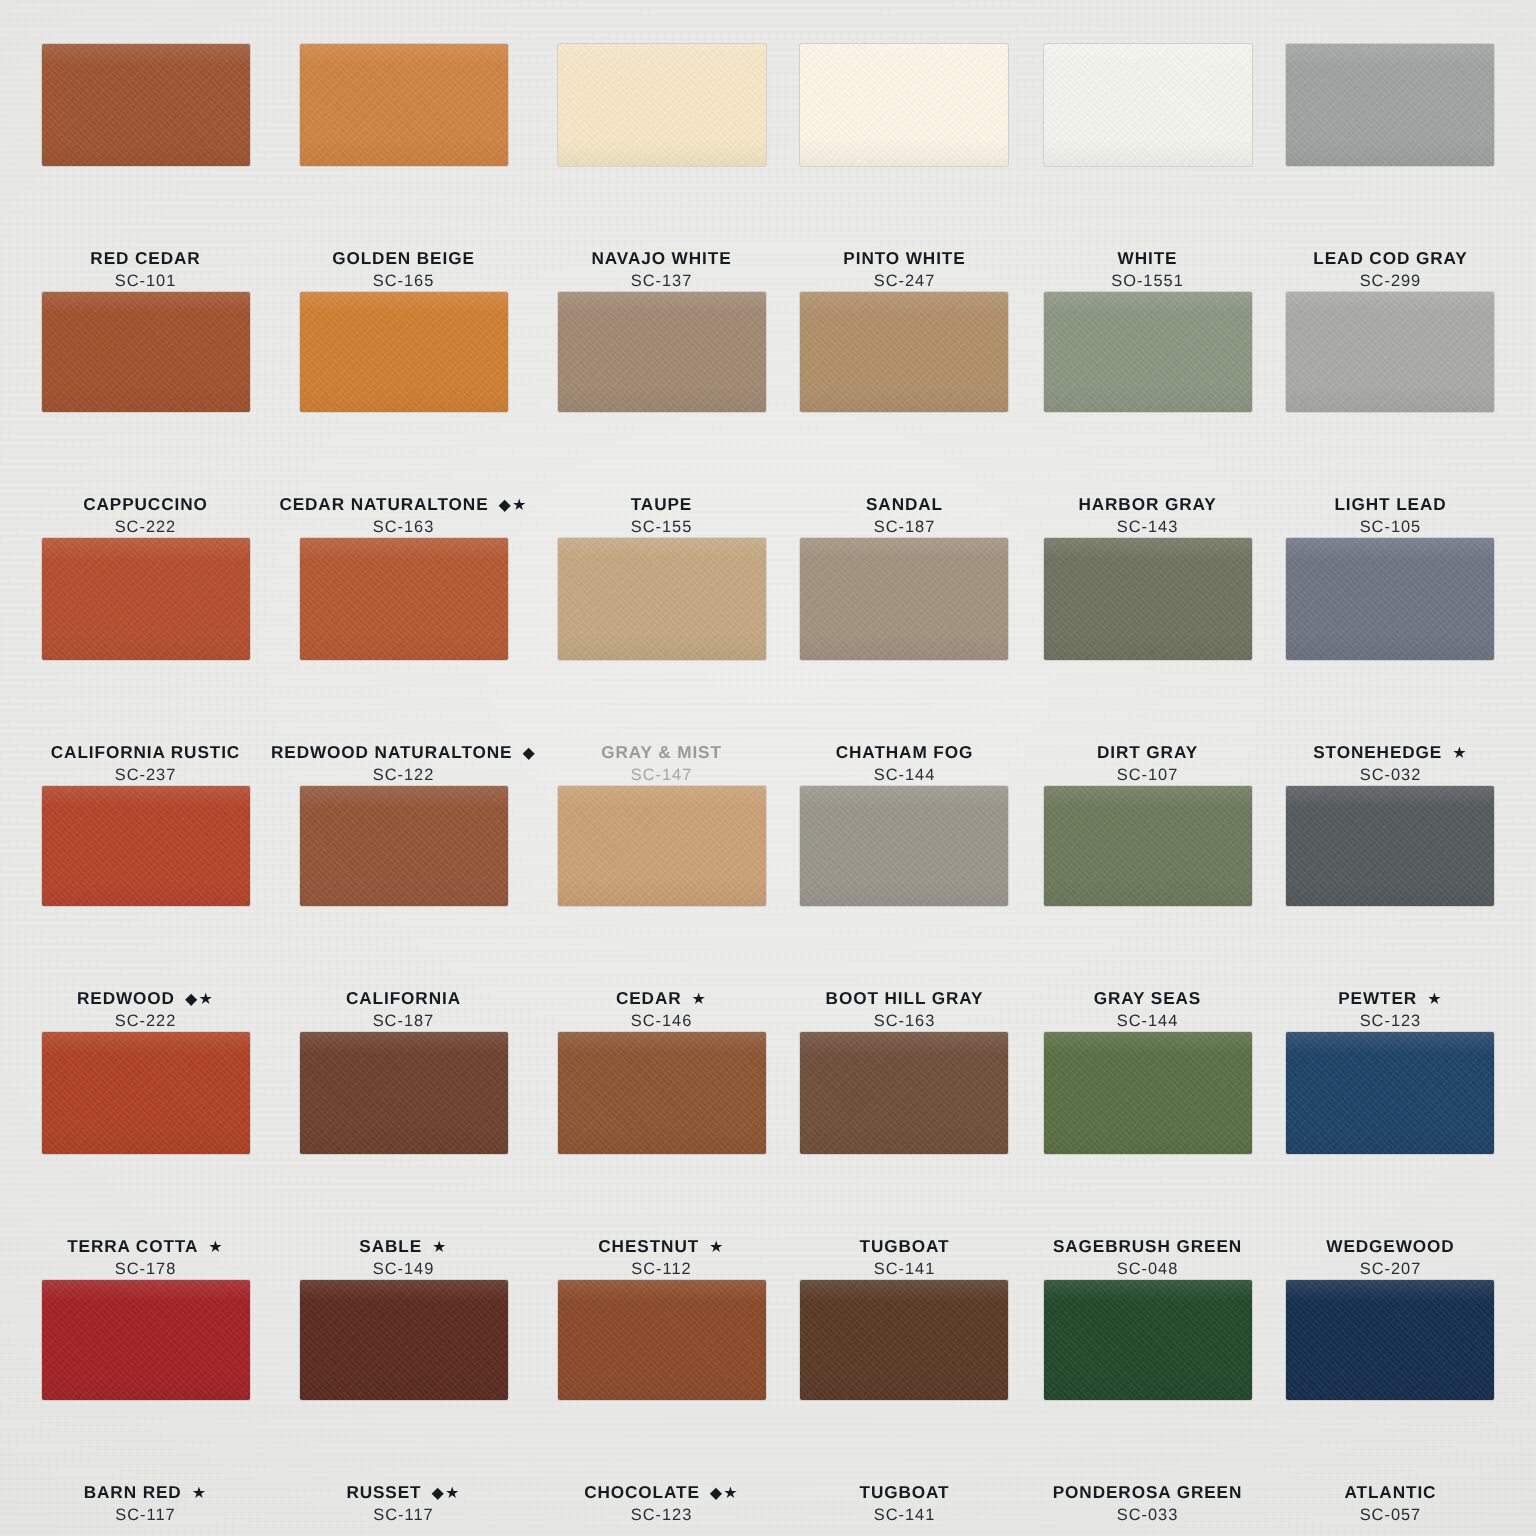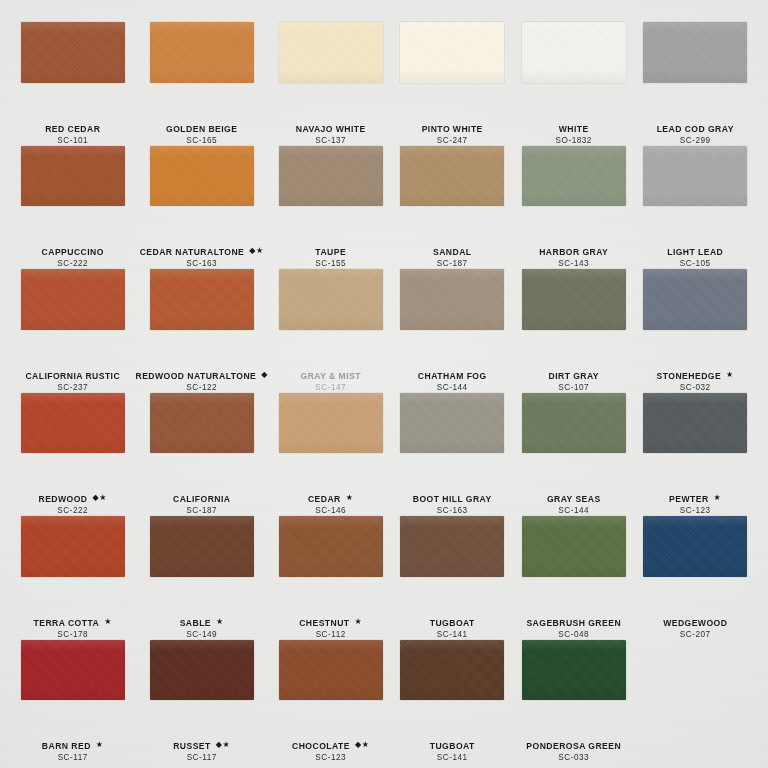--- a/index.html
+++ b/index.html
@@ -87,21 +87,21 @@
 
   .swatch-caption {
     margin-top: 9px;
     text-align: center;
     line-height: 1.18;
     user-select: none;
   }
 
   .swatch-name-row {
     display: flex;
-    align-items: flex-start;
+    align-items: flex-end;
     justify-content: center;
     gap: 5px;
     white-space: nowrap;
     margin-top: 32px;
   }
 
   .swatch-name {
     font-size: 8.6px;
     font-weight: 700;
     letter-spacing: 0.45px;
@@ -169,21 +169,21 @@
           </div>
           <div class="swatch-code">SC-247</div>
         </div>
       </div>
       <div class="swatch-cell">
         <div class="swatch-chip" title="WHITE" style="background-color: rgb(244, 244, 239);"></div>
         <div class="swatch-caption">
           <div class="swatch-name-row">
             <span class="swatch-name">WHITE</span>
           </div>
-          <div class="swatch-code">SO-1832</div>
+          <div class="swatch-code">SO-1551</div>
         </div>
       </div>
       <div class="swatch-cell">
         <div class="swatch-chip" title="CAPE COD GRAY" style="background-color: rgb(160, 163, 162);"></div>
         <div class="swatch-caption">
           <div class="swatch-name-row">
             <span class="swatch-name">LEAD COD GRAY</span>
           </div>
           <div class="swatch-code">SC-299</div>
         </div>
@@ -454,14 +454,23 @@
       </div>
       <div class="swatch-cell">
         <div class="swatch-chip" title="PONDEROSA GREEN" style="background-color: rgb(35, 73, 42);"></div>
         <div class="swatch-caption">
           <div class="swatch-name-row">
             <span class="swatch-name">PONDEROSA GREEN</span>
           </div>
           <div class="swatch-code">SC-033</div>
         </div>
       </div>
+      <div class="swatch-cell">
+        <div class="swatch-chip" title="ATLANTIC" style="background-color: rgb(22, 48, 79);"></div>
+        <div class="swatch-caption">
+          <div class="swatch-name-row">
+            <span class="swatch-name">ATLANTIC</span>
+          </div>
+          <div class="swatch-code">SC-057</div>
+        </div>
+      </div>
     </div>
 </div>
 
 </body></html>

